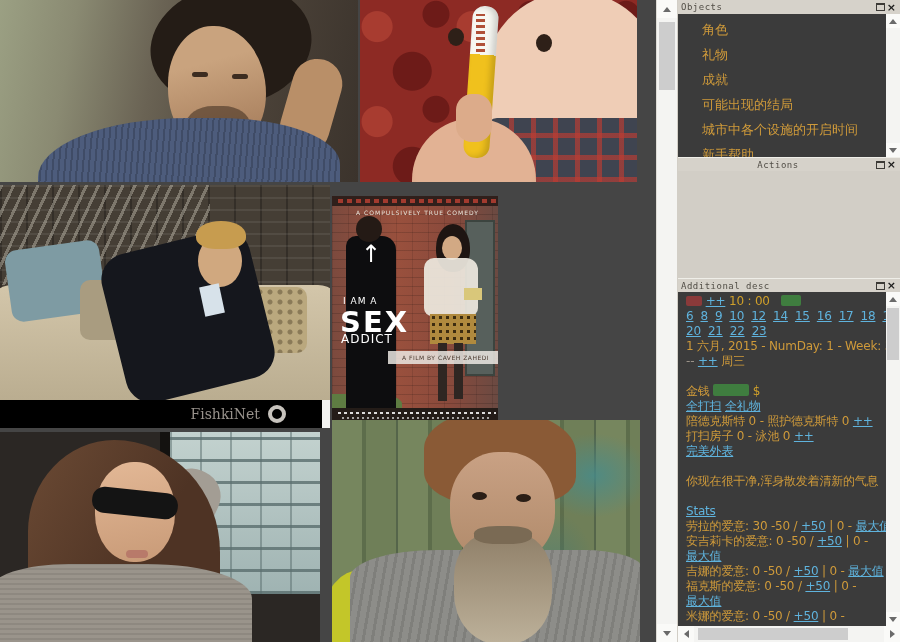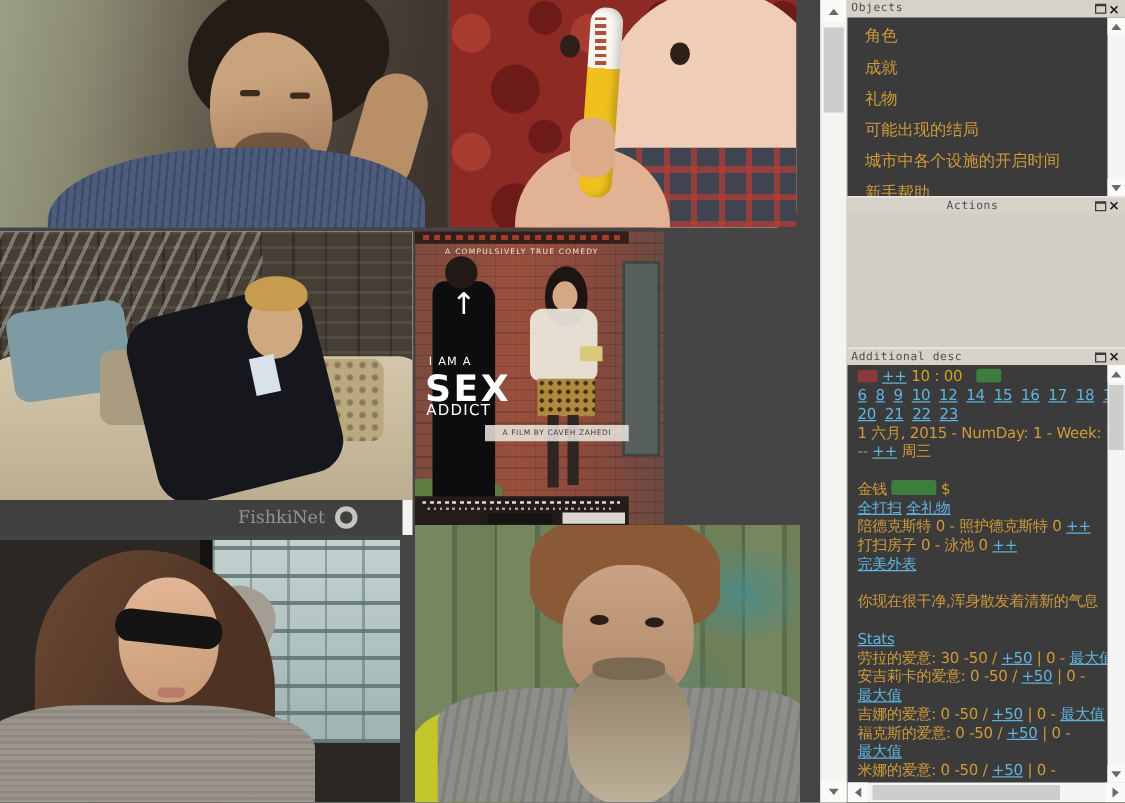--- a/index.html
+++ b/index.html
@@ -60,27 +60,27 @@
   #ph-couch .couch{left:-12px;top:100px;width:354px;height:120px;border-radius:24px;
     background:linear-gradient(#d3c6aa,#b9ac8f);}
   #ph-couch .pillow1{left:8px;top:60px;width:95px;height:72px;background:#7e9ba3;border-radius:12px;transform:rotate(-8deg);}
   #ph-couch .pillow2{left:80px;top:95px;width:80px;height:60px;background:#a99c80;border-radius:10px;}
   #ph-couch .pillow3{left:225px;top:102px;width:82px;height:66px;border-radius:10px;
     background:radial-gradient(circle,#8a7a58 2px,transparent 3px) 0 0/10px 10px,#baa87e;}
   #ph-couch .suit{left:112px;top:55px;width:152px;height:152px;background:#15171d;border-radius:26px;transform:rotate(-14deg);}
   #ph-couch .mface{left:198px;top:50px;width:44px;height:52px;background:#d0a87f;border-radius:50%;}
   #ph-couch .mhair{left:196px;top:36px;width:50px;height:28px;background:#c79c4f;border-radius:50% 50% 40% 40%;}
   #ph-couch .shirt{left:202px;top:100px;width:20px;height:30px;background:#d7e2ea;transform:rotate(-12deg);}
-  #ph-couch .strip{left:0;top:215px;width:322px;height:28px;background:#404040;}
+  #ph-couch .strip{left:0;top:215px;width:322px;height:28px;background:#000000;}
   #ph-couch .wm-text{position:absolute;right:62px;top:0;line-height:28px;
     font-family:"DejaVu Serif",serif;font-size:14px;color:#98928c;}
   #ph-couch .wm-logo{right:36px;top:5px;width:10px;height:10px;border:4px solid #c7c3bd;border-radius:50%;}
 
   
-  #ph-poster{left:332px;top:185px;width:199px;height:235px;background:
+  #ph-poster{left:332px;top:196px;width:166px;height:235px;background:
     repeating-linear-gradient(180deg,rgba(0,0,0,.15) 0 1px,transparent 1px 9px),
     repeating-linear-gradient(90deg,rgba(0,0,0,.10) 0 1px,transparent 1px 16px),
     linear-gradient(90deg,#7c4a3e,#99503d 40%,#8a4a3c 70%,#6b4a42);}
   #ph-poster .topstrip{left:0;top:0;width:171px;height:10px;background:
     repeating-linear-gradient(90deg,#a23a2e 0 5px,transparent 5px 9px) 6px 3px/160px 4px no-repeat,#301f1b;}
   #ph-poster .tagline{left:0;top:13px;width:171px;text-align:center;color:#e8e4da;font-size:6px;letter-spacing:1px;}
   #ph-poster .door{right:3px;top:24px;width:26px;height:152px;background:#57605c;border:2px solid #3c443f;}
   #ph-poster .pman{left:14px;top:40px;width:50px;height:178px;background:#0d0d0f;border-radius:10px 14px 0 0;}
   #ph-poster .phead{left:24px;top:20px;width:26px;height:26px;background:#241a15;border-radius:50%;}
   #ph-poster .parrow{left:14px;top:46px;width:50px;text-align:center;color:#fff;font-size:24px;line-height:24px;}
@@ -163,21 +163,21 @@
   .titlebar .t-label{flex:1;overflow:hidden;white-space:nowrap;}
   .tb-btn{width:11px;height:11px;display:flex;align-items:center;justify-content:center;cursor:pointer;}
   .float-glyph{width:7px;height:5px;border:1px solid #3c3a36;border-top:2px solid #3c3a36;}
   .close-glyph{font-size:11px;font-weight:bold;color:#1c1c1c;line-height:11px;font-family:"DejaVu Sans",sans-serif;}
   .close-glyph::before{content:"×";}
   .pcontent{position:absolute;left:0;background:var(--panel_bg,#3b3b3b);overflow:hidden;}
 
   #panel-objects{top:0;height:157px;}
   #panel-objects .pcontent{top:14px;width:222px;height:143px;}
   #objects-list{position:absolute;left:0;top:3px;right:14px;}
-  .obj-item{padding-left:14px;line-height:25px;font-size:13px;color:var(--accent_orange,#cf9a3a);cursor:pointer;white-space:nowrap;}
+  .obj-item{padding-left:24px;line-height:25px;font-size:13px;color:var(--accent_orange,#cf9a3a);cursor:pointer;white-space:nowrap;}
   #obj-vscroll{position:absolute;right:0;top:0;width:14px;height:143px;}
   #obj-vscroll .sb-btn{left:0;width:14px;height:14px;}
   #obj-vscroll .b-up{top:0;}
   #obj-vscroll .b-down{bottom:0;}
 
   #panel-actions{top:157px;height:121px;text-align:center;}
   #panel-actions .titlebar{border-top:1px solid #efeee8;}
   #panel-actions .pcontent{top:14px;width:222px;height:107px;}
   .action-row{height:25px;line-height:25px;padding-left:8px;font-size:13px;color:#fff;
     background:var(--selection_blue,#1777d1);cursor:pointer;}
@@ -315,22 +315,22 @@
     <span class="tb-btn">
         <span class="float-glyph"></span>
       </span>
     <span class="tb-btn">
         <span class="close-glyph"></span>
       </span>
   </div>
   <div class="pcontent">
     <div id="objects-list">
         <div class="obj-item">角色</div>
+        <div class="obj-item">礼物</div>
         <div class="obj-item">成就</div>
-        <div class="obj-item">礼物</div>
         <div class="obj-item">可能出现的结局</div>
         <div class="obj-item">城市中各个设施的开启时间</div>
         <div class="obj-item">新手帮助</div>
       </div>
     <div id="obj-vscroll" class="sb">
       <div class="sb-btn b-up">
           <span class="tri up"></span>
         </div>
       <div class="sb-btn b-down">
           <span class="tri down"></span>

